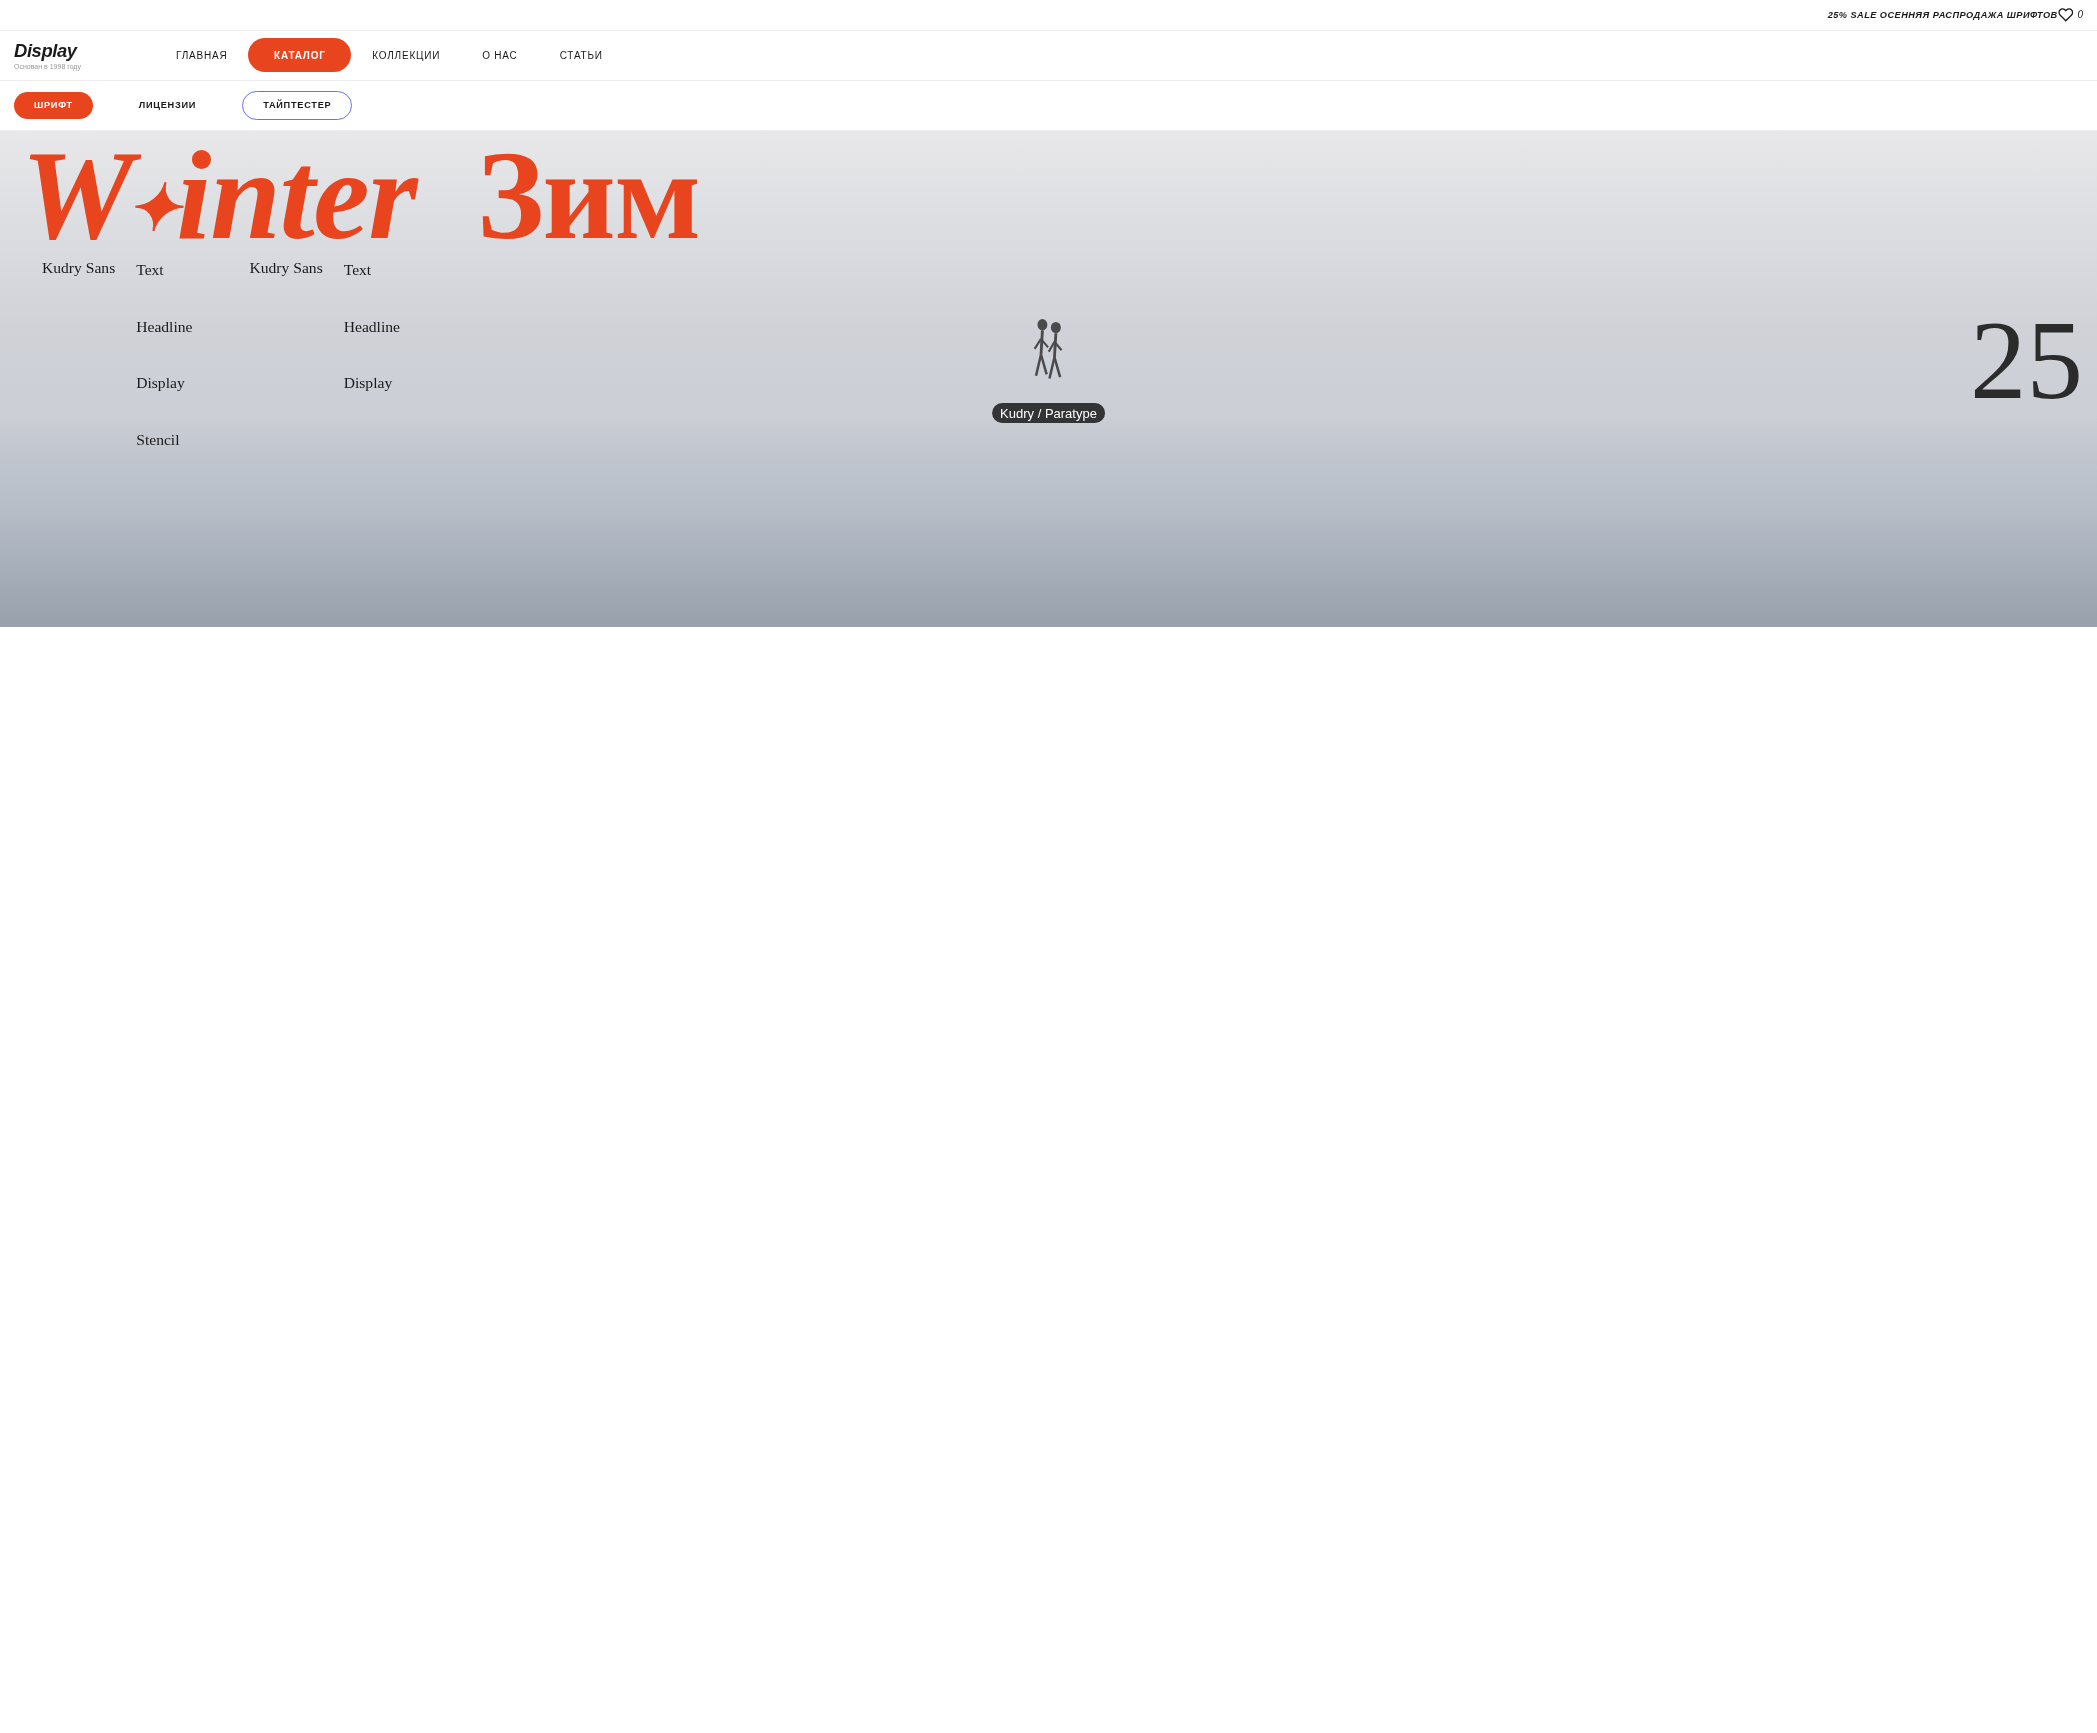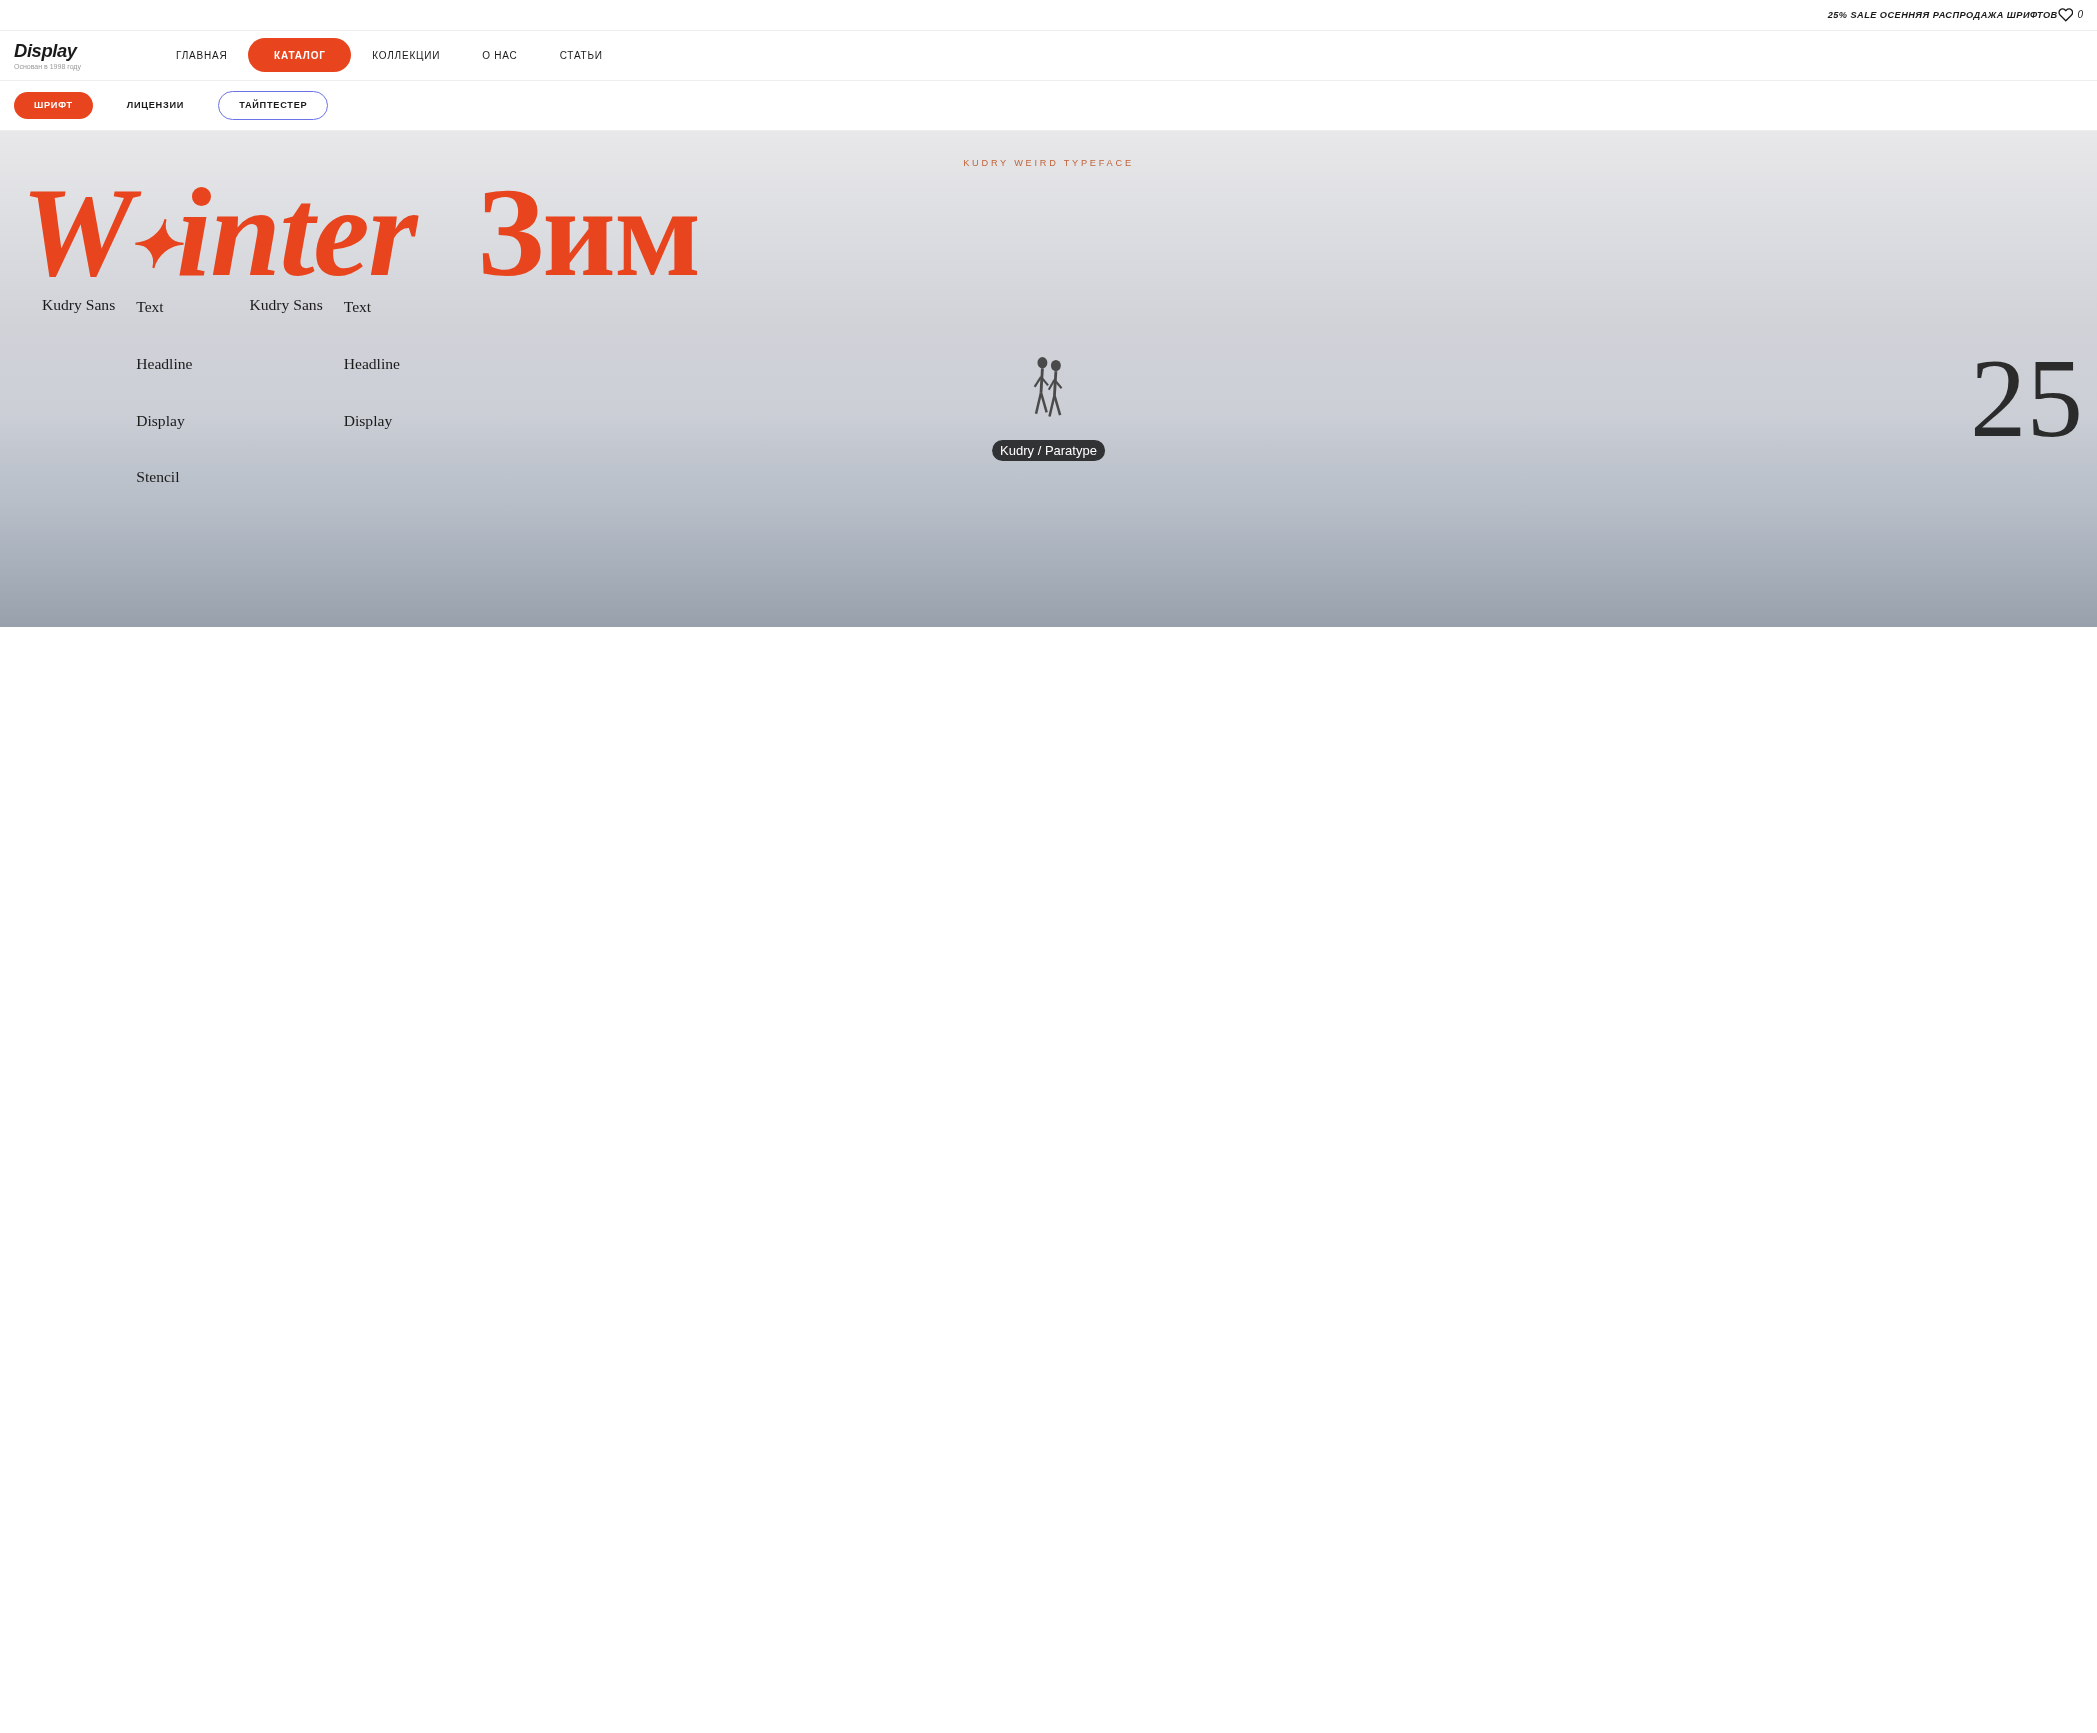--- a/index.html
+++ b/index.html
@@ -88,21 +88,21 @@
       font-weight: 600;
     }
 
     
     .sub-nav {
       background: #fff;
       border-bottom: 0.7px solid #eee;
       padding: 10px 14px;
       display: flex;
       align-items: center;
-      gap: 14px;
+      gap: 26px;
     }
     .sub-nav-item {
       padding: 8.5px 20px;
       font-size: 9.2px;
       font-weight: 600;
       letter-spacing: 0.08em;
       color: #1a1a1a;
       cursor: pointer;
       text-transform: uppercase;
       border-radius: 35px;
@@ -265,23 +265,20 @@
 <div class="sub-nav">
   <span class="sub-nav-item active-red">ШРИФТ</span>
   <span class="sub-nav-item">ЛИЦЕНЗИИ</span>
   <span class="sub-nav-item outlined">ТАЙПТЕСТЕР</span>
 </div>
 
 <div class="hero">
   <div class="hero-bg-overlay"></div>
   <div class="hero-content">
 
-    <div style="text-align:center; margin-top: 25.5px;">
-      <span class="hero-subtitle">KUDRY  WEIRD  TYPEFACE</span>
-    </div>
 
     <div class="hero-title">
       <span>
         <em style="font-style:italic;">W</em><span style="display:inline-block; position:relative; font-size:64px; vertical-align:middle; margin: 0 -2.8px 0 -5.7px;">✦</span><em style="font-style:italic;">inter</em>&nbsp;&nbsp;<span style="font-style:normal; font-family:Georgia,serif; color:#e8451e;">Зим</span>
       </span>
     </div>
 
     <div class="font-options-row">
 
       <div class="font-col">

